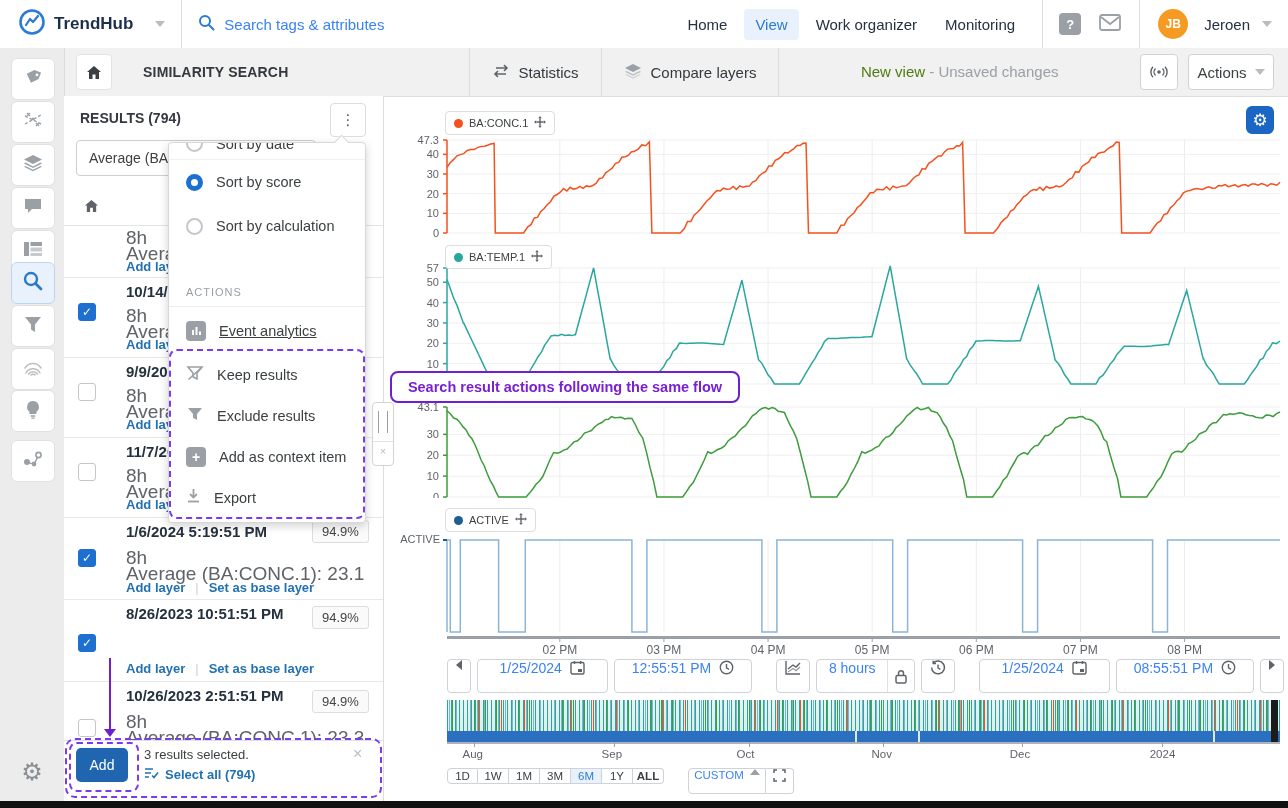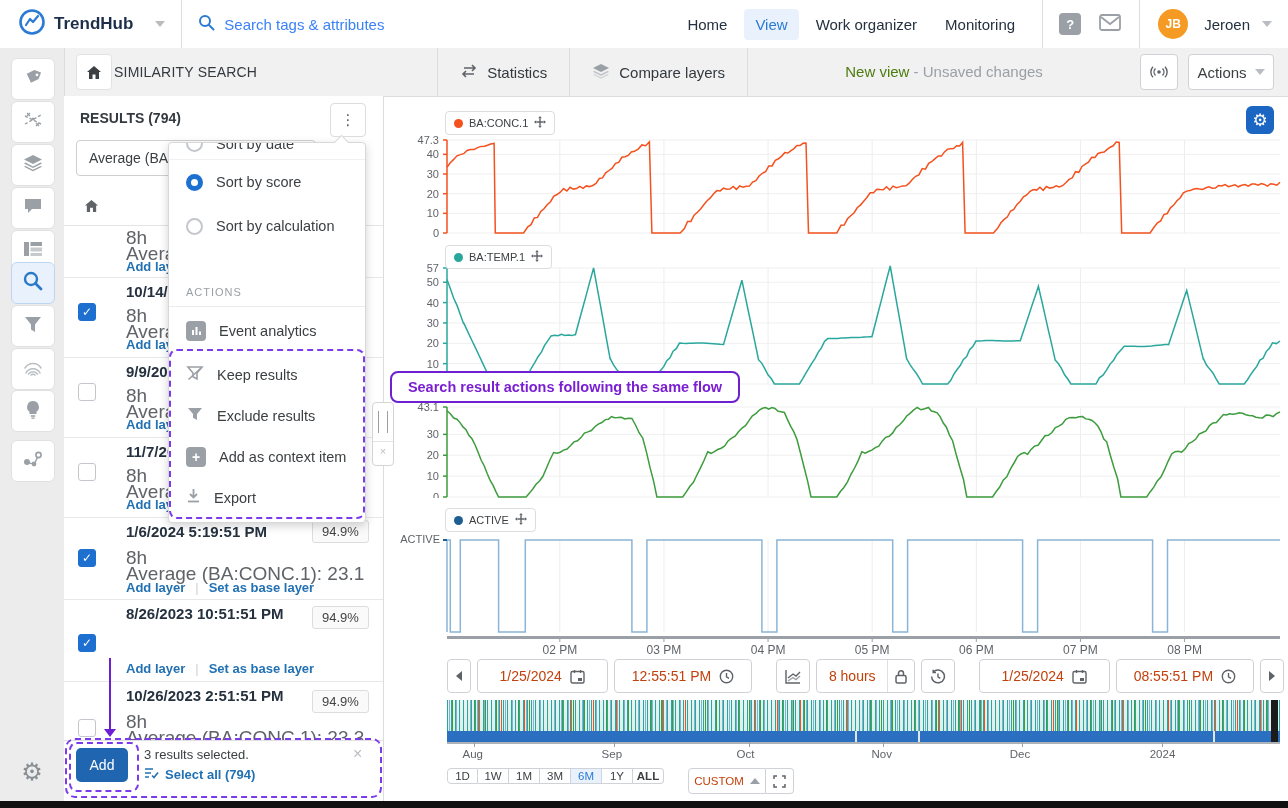--- a/index.html
+++ b/index.html
@@ -15,21 +15,21 @@
   .vdiv{width:1px;background:#ddd;height:48px;}
   .search{display:flex;align-items:center;gap:9px;padding-left:16px;color:#3b82f6;font-size:15px;flex:0 0 auto;}
   .topnav{margin-left:auto;display:flex;align-items:center;gap:6px;font-size:15px;color:#25313f;}
   .topnav .nav-item{padding:7px 11px;border-radius:4px;cursor:default;}
   .topnav .active{background:#e9f2fc;color:#2b7bd4;}
   .helpbox{width:22px;height:22px;border-radius:4px;background:#9aa0a6;color:#fff;font-weight:700;font-size:13px;display:flex;align-items:center;justify-content:center;}
   .avatar{width:30px;height:30px;border-radius:50%;background:#f59b23;color:#fff;font-weight:700;font-size:12px;display:flex;align-items:center;justify-content:center;}
   
   .viewbar{left:0;top:48px;width:1288px;height:48px;background:#f1f1f1;border-bottom:1px solid #ddd;display:flex;align-items:center;}
   .homebtn{width:34px;height:34px;background:#fff;border:1px solid #e2e2e2;border-radius:4px;display:flex;align-items:center;justify-content:center;margin-left:76px;}
-  .viewtitle{font-weight:400;font-size:14px;color:#33393f;margin-left:2px;letter-spacing:.2px;}
+  .viewtitle{font-weight:700;font-size:14px;color:#33393f;margin-left:31px;letter-spacing:.2px;}
   .tabsec{height:48px;display:flex;align-items:center;gap:9px;padding:0 22px;border-left:1px solid #dcdcdc;font-size:15px;color:#33393f;}
   .viewname{flex:1;text-align:center;font-size:15px;color:#9aa0a6;}
   .viewname b{color:#4d7c0f;font-weight:400;}
   .wbtn{background:#fff;border:1px solid #cfd3d7;border-radius:4px;display:flex;align-items:center;justify-content:center;gap:8px;color:#3c4043;}
   
   .sidebar{left:0;top:48px;width:64px;height:760px;background:#ececec;border-right:1px solid #ddd;}
   .sbtn{position:absolute;left:11px;width:42px;height:40px;background:#fff;border:1px solid #e1e1e1;border-radius:6px;display:flex;align-items:center;justify-content:center;}
   .sbtn.active{background:#e9f2fc;border-color:#bcd6f2;}
   
   .panel{left:64px;top:96px;width:319px;height:712px;background:#fff;border-right:1px solid #ddd;}
@@ -62,22 +62,22 @@
   .dashed{border:2px dashed #7c3aed;border-radius:8px;z-index:55;pointer-events:none;}
   .callout{background:#fff;border:2px solid #6d1fd1;border-radius:8px;color:#7a1fd2;font-weight:700;font-size:14.5px;
            display:flex;align-items:center;justify-content:center;z-index:70;white-space:nowrap;}
   
   .legend{display:inline-flex;align-items:center;gap:6px;background:#fff;border:1px solid #ddd;border-radius:4px;
           padding:4px 8px;font-size:11px;color:#3c4043;z-index:5;}
   .dot{width:9px;height:9px;border-radius:50%;}
   .gearbtn{left:1246px;top:106px;width:28px;height:28px;background:#1a66c2;border-radius:6px;color:#fff;
            display:flex;align-items:center;justify-content:center;font-size:17px;}
   
-  .tbtn{background:#fff;border:1px solid #cfd3d7;border-radius:4px;height:34px;display:flex;align-items:center;
-        justify-content:center;gap:8px;font-size:14px;color:#c2410c;box-sizing:border-box;}
+  .tbtn{background:#fff;border:1px solid #cfd3d7;border-radius:4px;height:34px;display:flex;
+        justify-content:center;gap:8px;font-size:14px;color:#3b82f6;box-sizing:border-box;}
   .arr{width:0;height:0;border-top:5px solid transparent;border-bottom:5px solid transparent;}
   .presets{display:flex;}
   .preset{width:31px;height:16px;border:1px solid #cfd3d7;border-left:none;background:#fff;font-size:11.5px;color:#3c4043;
           display:flex;align-items:center;justify-content:center;box-sizing:border-box;}
   .preset:first-child{border-left:1px solid #cfd3d7;border-radius:4px 0 0 4px;}
   .preset:last-child{border-radius:0 4px 4px 0;font-weight:bold;}
   .preset.on{background:#e9f2fc;color:#2b7bd4;}
   .monthlab{position:absolute;font-size:11.5px;color:#5f6368;top:748px;}
   .tickmark{position:absolute;top:742px;width:1px;height:5px;background:#9aa0a6;}
   svg text{font-family:"Liberation Sans","DejaVu Sans",sans-serif;}
@@ -338,21 +338,21 @@
     <div class="mi" style="height:44px;">
       <span class="radio sel"></span>
       <span>Sort by score</span>
     </div>
     <div class="mi" style="height:44px;margin-bottom:22px;">
       <span class="radio"></span>
       <span>Sort by calculation</span>
     </div>
     <div class="actions-label">ACTIONS</div>
     <div class="mdiv"></div>
-    <div class="mi" style="height:47px;">
+    <div class="mi" style="height:47px;text-decoration:underline;">
       <span class="iconsq">
         <svg width="11" height="11" viewBox="0 0 11 11">
             <rect x="1" y="5" width="2" height="5" fill="#fff"></rect>
             <rect x="4.5" y="2" width="2" height="8" fill="#fff"></rect>
             <rect x="8" y="6.5" width="2" height="3.5" fill="#fff"></rect>
           </svg>
       </span>
       <span>Event analytics</span>
     </div>
     <div class="mi" style="height:41px;">

